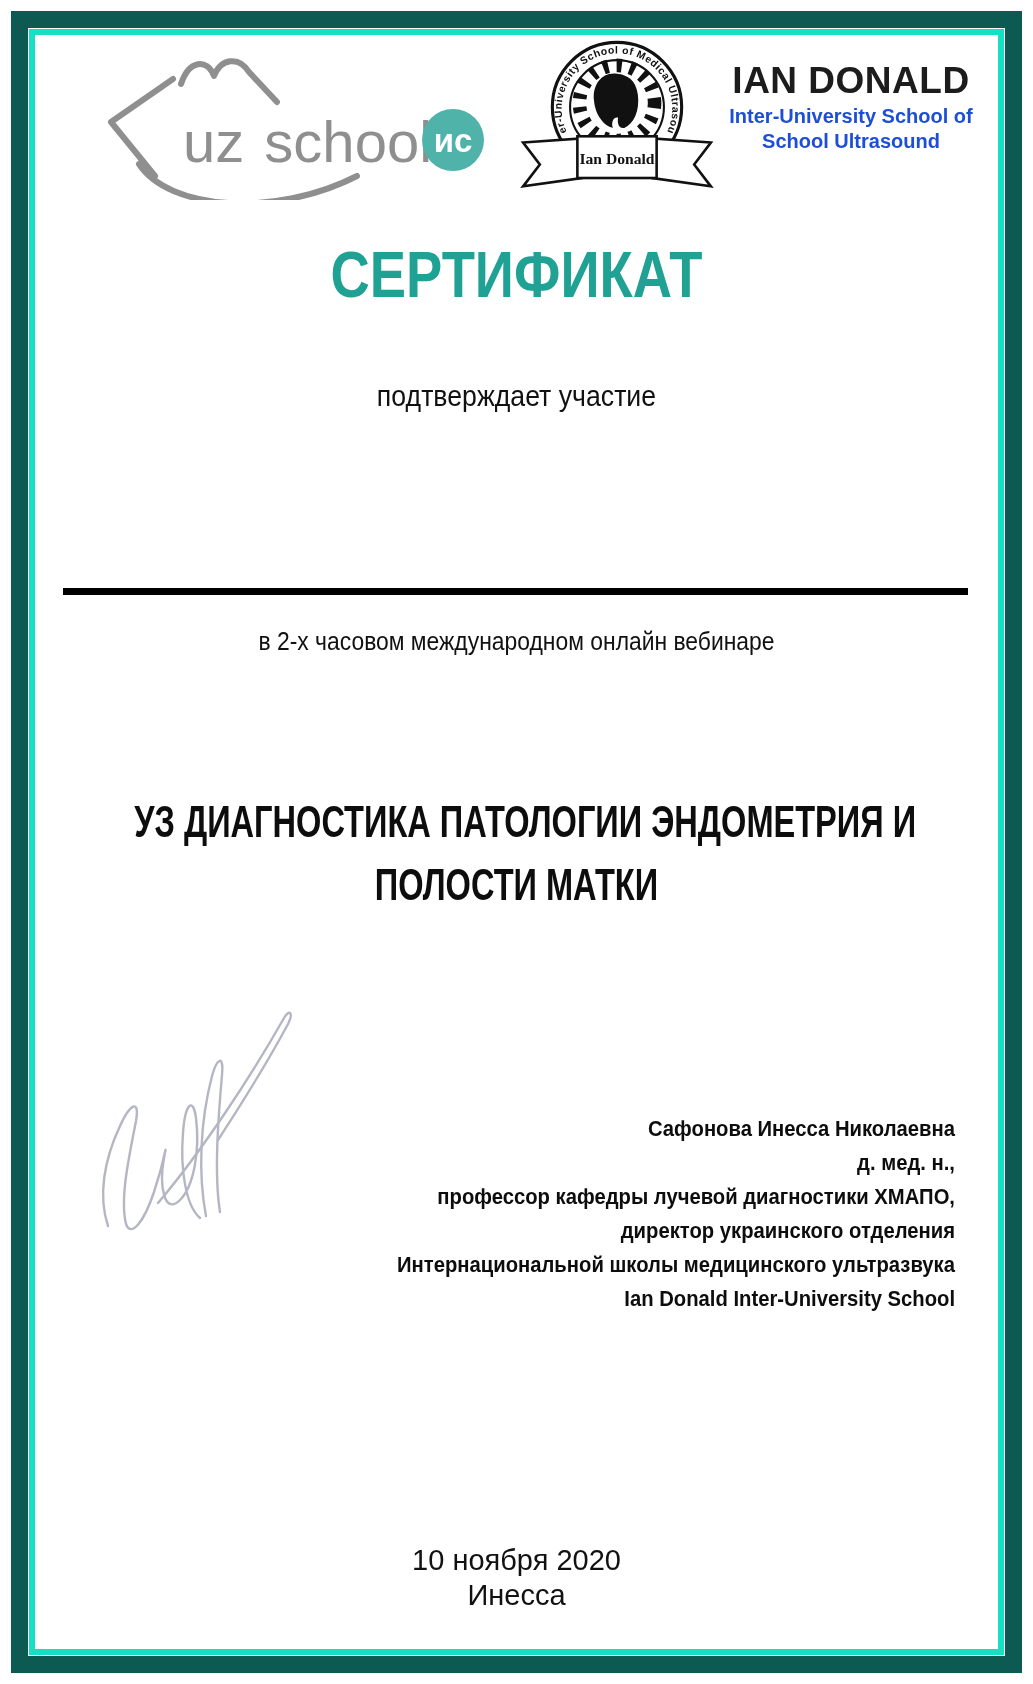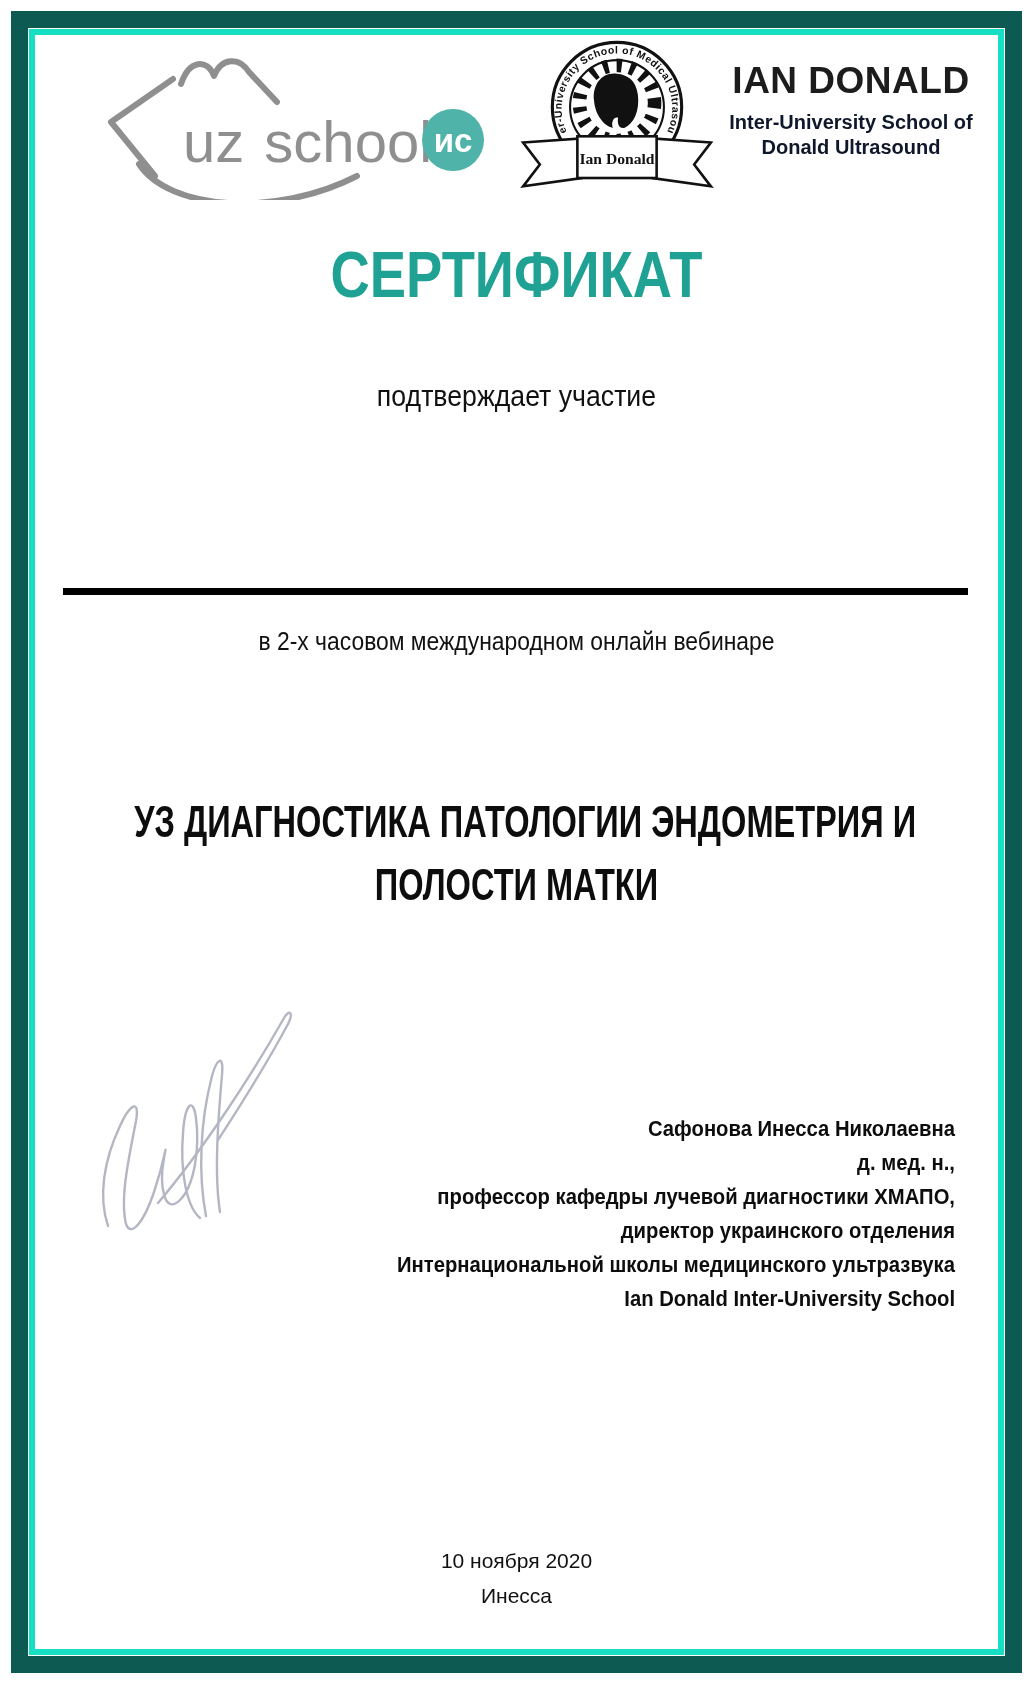--- a/index.html
+++ b/index.html
@@ -11,21 +11,21 @@
   .frame-dark{position:absolute;top:11px;left:11px;right:11px;bottom:11px;
     border:17px solid #0c5a52;pointer-events:none;}
   .frame-bright{position:absolute;top:29px;left:29px;right:29px;bottom:29px;
     border:6px solid #16dfc4;pointer-events:none;}
 
   .uz-logo{position:absolute;left:95px;top:52px;width:410px;height:148px;}
   .ian-logo{position:absolute;left:512px;top:32px;width:470px;height:170px;}
   .ian-emblem{position:absolute;left:0;top:0;width:210px;height:170px;}
   .ian-textblock{position:absolute;left:208px;top:28px;width:262px;text-align:center;}
   .ian-title{font-size:37px;font-weight:bold;letter-spacing:0.5px;color:#1c1c1c;white-space:nowrap;}
-  .ian-sub{margin-top:8px;font-size:20px;font-weight:bold;line-height:25px;color:#0f172a;}
+  .ian-sub{margin-top:2px;font-size:20px;font-weight:bold;line-height:25px;color:#1d4ed8;}
 
   .cert-title{position:absolute;left:0;top:238px;width:1033px;text-align:center;
     font-size:64px;font-weight:bold;color:#1fa294;letter-spacing:0px;
     transform:scaleX(0.85);transform-origin:center;white-space:nowrap;}
   .cert-sub{position:absolute;left:0;top:380px;width:1033px;text-align:center;
     font-size:29px;color:#111;transform:scaleX(0.92);transform-origin:center;}
 
   .name-rule{position:absolute;left:63px;top:588px;width:905px;height:7px;background:#000;}
 
   .event-line{position:absolute;left:0;top:626px;width:1033px;text-align:center;
@@ -37,21 +37,21 @@
   .topic div{white-space:nowrap;}
 
   .signature{position:absolute;left:88px;top:978px;width:218px;height:258px;}
 
   .credits{position:absolute;right:78px;top:1112px;width:700px;text-align:right;
     font-size:22px;font-weight:bold;line-height:34px;color:#0d0d0d;
     transform:scaleX(0.92);transform-origin:right center;}
   .credits div{white-space:nowrap;}
 
   .footer{position:absolute;left:0;top:1543px;width:1033px;text-align:center;
-    font-size:21px;line-height:35px;color:#111;}
+    font-size:29px;line-height:35px;color:#111;}
 </style>
 </head>
 <body>
 
 <div class="page">
 
   <div class="frame-dark"></div>
   <div class="frame-bright"></div>
 
   <div class="uz-logo">
@@ -82,21 +82,21 @@
       <path d="M 100,40 C 86,38 76,50 78,66 C 79,79 87,90 96,92 C 94,86 97,81 101,82 C 100,88 102,93 107,92 C 116,88 122,76 120,60 C 118,46 110,41 100,40 Z" fill="#111"></path>
       <polygon points="10,106 66,102 66,140 10,148 26,127" fill="#ffffff" stroke="#111" stroke-width="2.5"></polygon>
       <polygon points="190,106 134,102 134,140 190,148 174,127" fill="#ffffff" stroke="#111" stroke-width="2.5"></polygon>
       <rect x="62" y="100" width="76" height="40" fill="#ffffff" stroke="#111" stroke-width="2.5"></rect>
       <text x="100" y="127" font-size="15" font-weight="bold" text-anchor="middle" fill="#111" font-family="Liberation Serif, DejaVu Serif, serif">Ian Donald</text>
     </svg>
     <div class="ian-textblock">
       <div class="ian-title">IAN DONALD</div>
       <div class="ian-sub">
         <div>Inter-University School of</div>
-        <div>Donald Ultrasound</div>
+        <div>School Ultrasound</div>
       </div>
     </div>
   </div>
 
   <div class="cert-title">СЕРТИФИКАТ</div>
   <div class="cert-sub">подтверждает участие</div>
 
   <div class="name-rule"></div>
 
   <div class="event-line">в 2-х часовом международном онлайн вебинаре</div>

